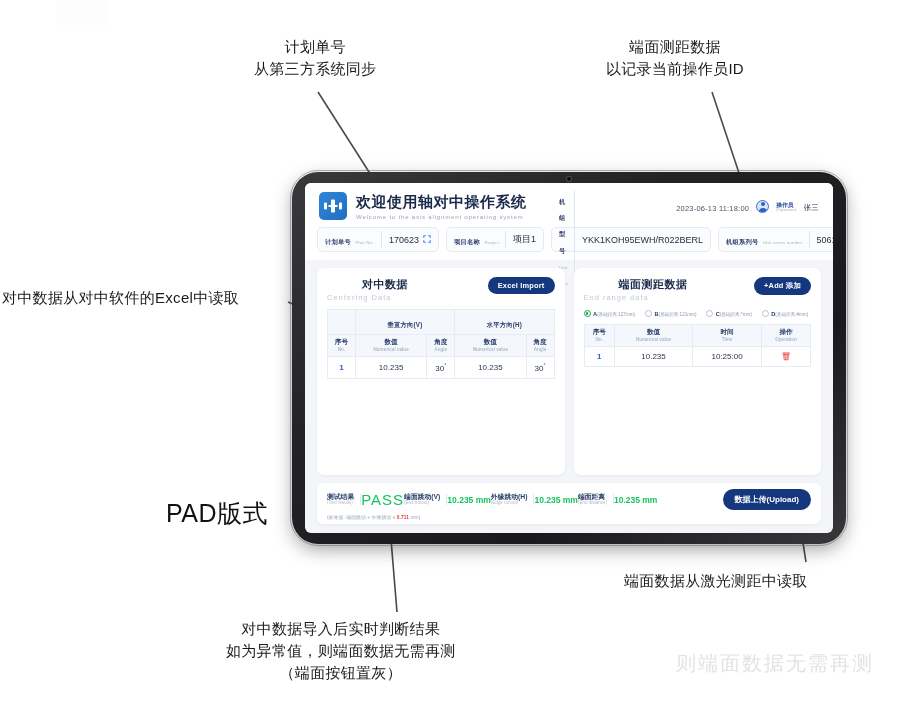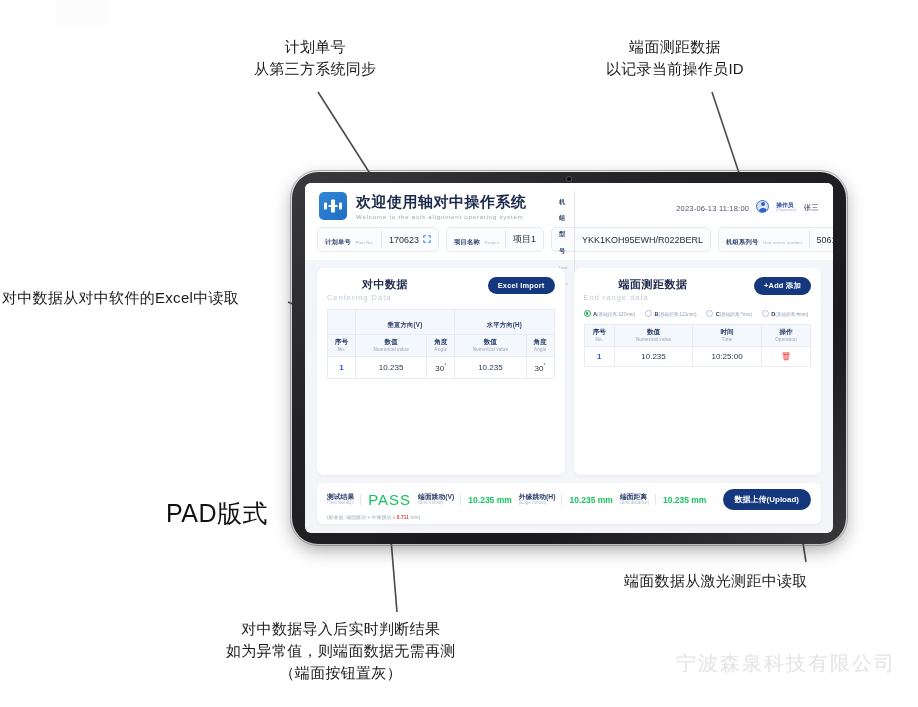--- a/index.html
+++ b/index.html
@@ -166,21 +166,21 @@
   tbody td.idx { color:#2b5fd9; font-weight:700; }
   .deg { font-size:5px; vertical-align: super; }
   .trash { color:#ef4444; font-size:8px; }
 
   
   .footer {
     background:#ffffff; margin: 8px 12px 9px 12px; border-radius: 6px;
     padding: 6px 10px 4px 10px;
     box-shadow: 0 1px 3px rgba(30,50,90,.06);
   }
-  .footer-main { display:flex; align-items:center; gap: 7px; }
+  .footer-main { display:flex; align-items:center; }
   .f-label { line-height:1.02; padding-right:6px; border-right:1px solid #e0e5ee;}
   .f-label .cn { font-size:6.8px; font-weight:700; color:#2b3f6b; display:block;}
   .f-label .en { font-size:4.5px; color:#b2bbca; display:block;}
   .f-pass { font-size:15px; color:#16c45f; font-weight:400; letter-spacing:1px; }
   .f-val { font-size:8.5px; color:#16c45f; font-weight:700; white-space:nowrap;}
   .f-spacer { flex:1 1 auto; }
   .btn-upload {
     background:#15377e; color:#fff; border:none; border-radius:12px;
     font-size:8px; font-weight:700; padding:5px 12px; cursor:pointer; white-space:nowrap;
   }
@@ -213,21 +213,21 @@
 <div class="anno anno-plan">计划单号
 从第三方系统同步</div>
 <div class="anno anno-user">端面测距数据
 以记录当前操作员ID</div>
 <div class="anno anno-excel">对中数据从对中软件的Excel中读取</div>
 <div class="anno anno-laser">端面数据从激光测距中读取</div>
 <div class="anno anno-judge">对中数据导入后实时判断结果
 如为异常值，则端面数据无需再测
 （端面按钮置灰）</div>
 <div class="pad-label">PAD版式</div>
-<div class="watermark">宁波森泉科技有限公司</div>
+<div class="watermark">则端面数据无需再测</div>
 
 <div class="tablet">
   <div class="camera"></div>
   <div class="screen">
 
     <div class="app-header">
       <div class="logo">
         <svg width="20" height="14" viewBox="0 0 20 14">
           <rect x="1" y="3.5" width="3" height="7" rx="1" fill="#ffffff"></rect>
           <rect x="5.5" y="6" width="9" height="2" fill="#ffffff"></rect>

